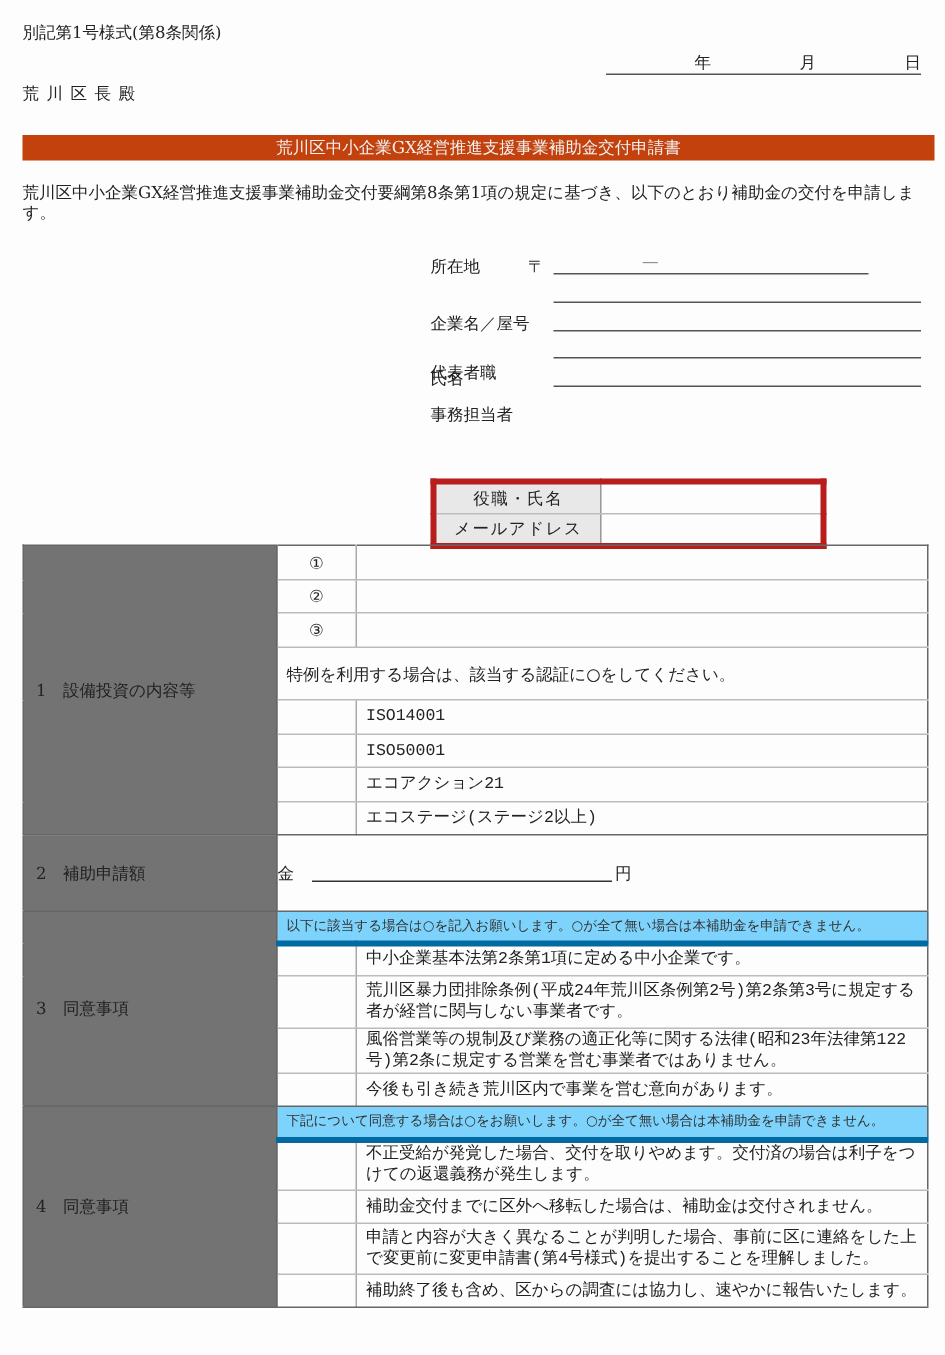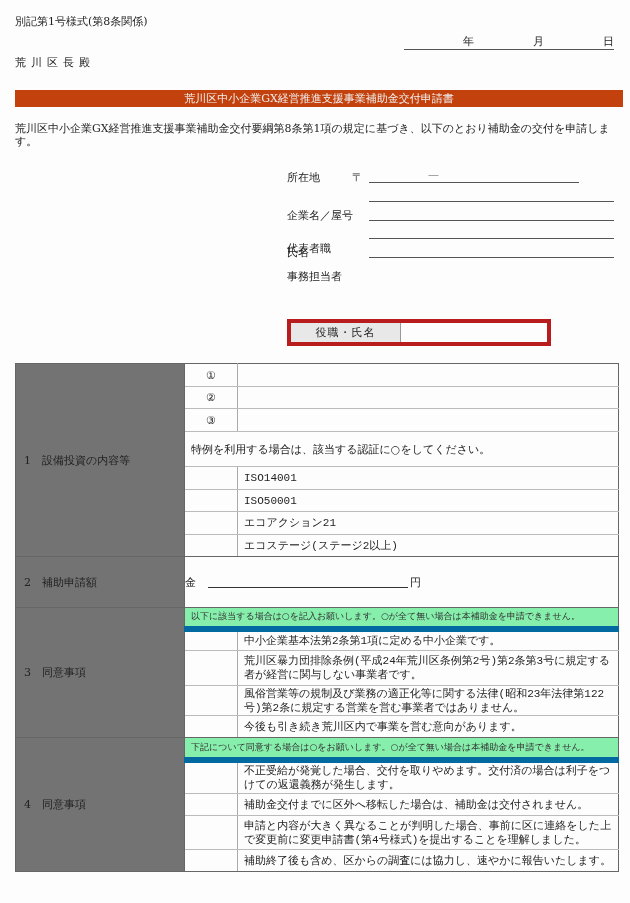--- a/index.html
+++ b/index.html
@@ -36,21 +36,21 @@
   table.main {
     position: absolute; left: 15px; top: 363px; width: 604px; border-collapse: collapse;
     border: 1px solid #666;
   }
   table.main td { padding: 0; font-size: 11px; vertical-align: middle; }
   td.sec { width: 160px; background: #737373; border-right: 1px solid #666; border-bottom: 1px solid #666; padding-left: 8px !important; }
   td.sec .num { display: inline-block; width: 18px; }
   td.num-cell { width: 52px; text-align: center; border-right: 1px solid #aaa; border-bottom: 1px solid #bbb; }
   td.body { border-bottom: 1px solid #bbb; padding-left: 6px !important; line-height: 14px; font-family: Liberation Mono, monospace; }
   td.note { padding-left: 6px !important; border-bottom: 1px solid #bbb; }
-  td.hdr { background: #86efac; font-size: 9px !important; padding-left: 6px !important; border-bottom: 6px solid #0369a1; color: #333; margin-top: 24px; }
+  td.hdr { background: #7dd3fc; font-size: 9px !important; padding-left: 6px !important; border-bottom: 4px solid #0369a1; color: #333; margin-top: 24px; }
   tr.last-in-sec td { border-bottom: 1px solid #666; }
   .amount-wrap { padding-left: 20px; }
   .amount-line { display: inline-block; width: 200px; border-bottom: 1px solid #333; height: 12px; vertical-align: -2px; margin: 0 2px 0 12px; }
 </style>
 </head>
 <body>
 
 <div class="abs form-number">別記第1号様式(第8条関係)</div>
 
 <div class="abs date-line"></div>
@@ -78,20 +78,24 @@
 
 <div class="abs applicant-label" style="left:287px; top:245px;">氏名</div>
 <div class="abs uline" style="left:369px; top:257px; width:245px;"></div>
 
 <div class="abs applicant-label" style="left:287px; top:269px;">事務担当者</div>
 
 <table class="contact">
   <tbody>
       <tr>
     <td class="lbl">役職・氏名</td>
+    <td></td>
+  </tr>
+  <tr>
+    <td class="lbl">メールアドレス</td>
     <td></td>
   </tr>
 </tbody>
   </table>
 
 <table class="main">
 
   <tbody>
       <tr style="height:23px;">
     <td class="sec" rowspan="8">

